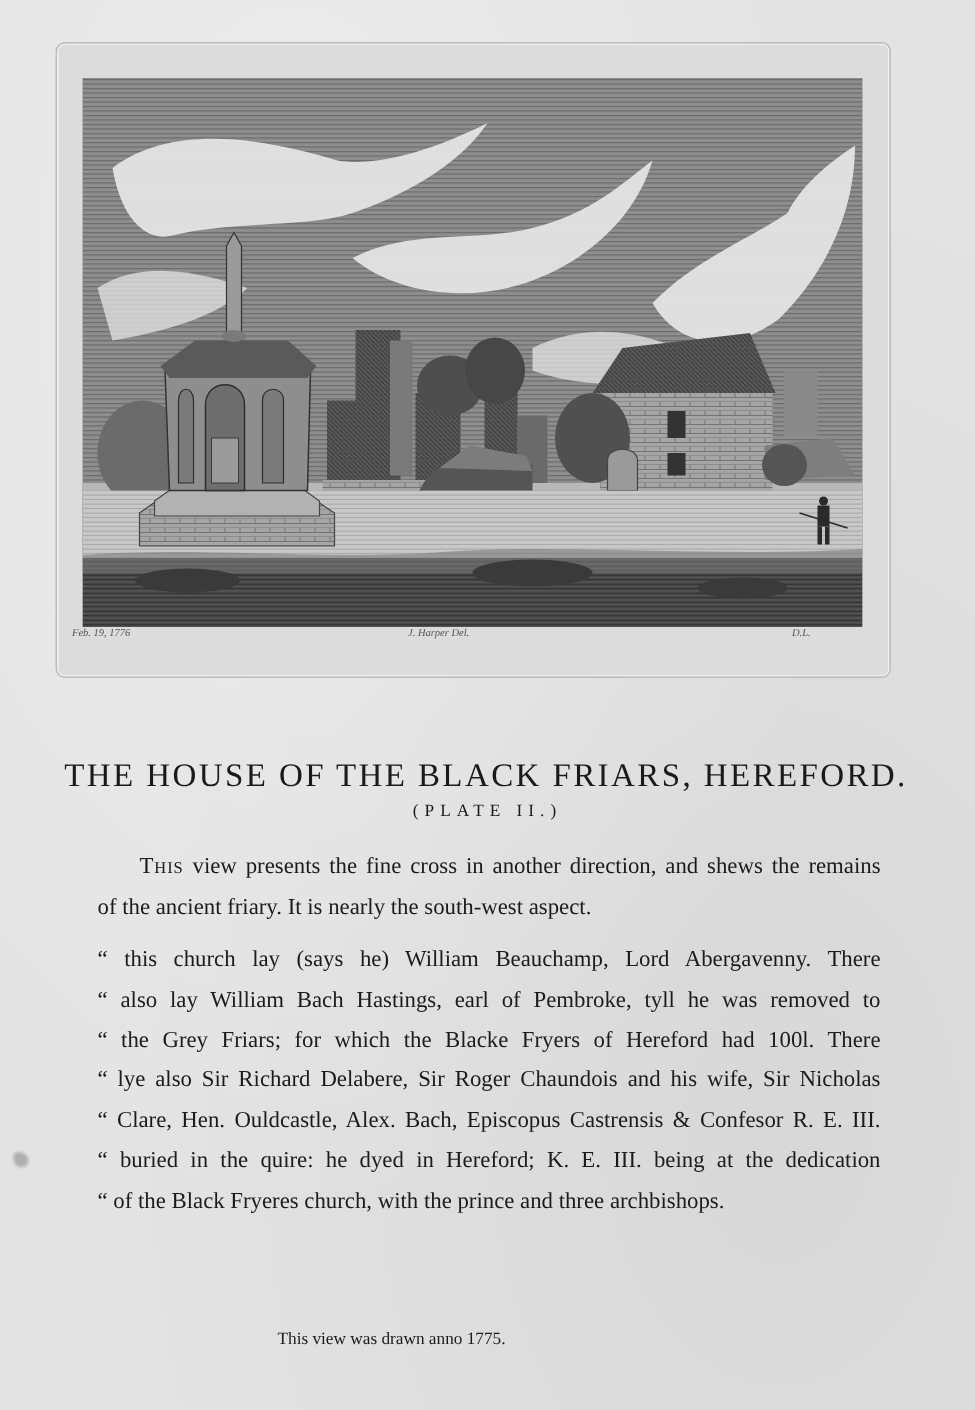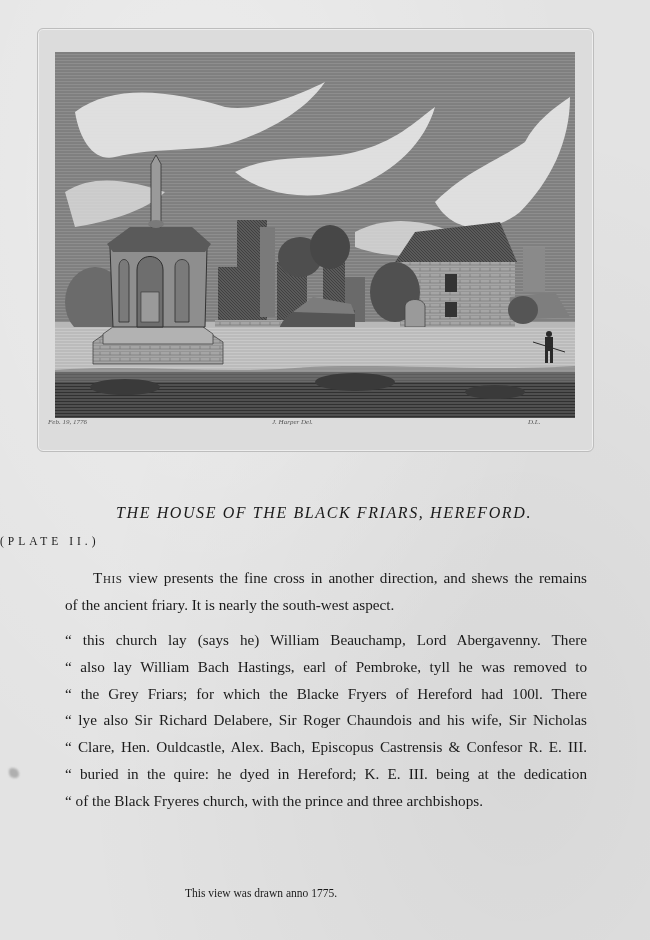--- a/index.html
+++ b/index.html
@@ -16,22 +16,22 @@
     border:1.5px solid #bdbdbd;border-radius:6px;background:#dcdcdc;
     box-shadow:inset 0 0 0 1px rgba(255,255,255,0.5);}
   .engraving{position:absolute;left:55px;top:52px;width:520px;height:366px;overflow:hidden;
     background:#9c9c9c;}
   .engraving svg{display:block;}
   .caption{position:absolute;top:418px;font-style:italic;font-size:7px;color:#555;}
   .cap-left{left:48px;}
   .cap-mid{left:272px;}
   .cap-right{left:528px;}
   .title{position:absolute;left:0;width:648px;top:504px;text-align:center;
-    font-style:italic;font-size:16px;letter-spacing:1.6px;color:#1a1a1a;}
-  .plate{position:absolute;left:0;width:650px;top:535px;
+    font-size:22px;letter-spacing:1.6px;color:#1a1a1a;}
+  .plate{position:absolute;left:0;width:650px;top:535px;text-align:center;
     font-size:11.5px;letter-spacing:4px;color:#1a1a1a;}
   .body{position:absolute;left:65px;width:522px;font-size:15.2px;line-height:26.8px;color:#1b1b1b;}
   .p1{top:565px;}
   .p2{top:627px;}
   .line{display:block;white-space:nowrap;text-align:justify;text-align-last:justify;}
   .line.last{text-align-last:left;}
   .sc{font-variant:small-caps;letter-spacing:.6px;margin-left:28px;}
   .footer{position:absolute;left:0;width:522px;top:887px;text-align:center;font-size:11.5px;color:#1b1b1b;}
 </style>
 </head>

